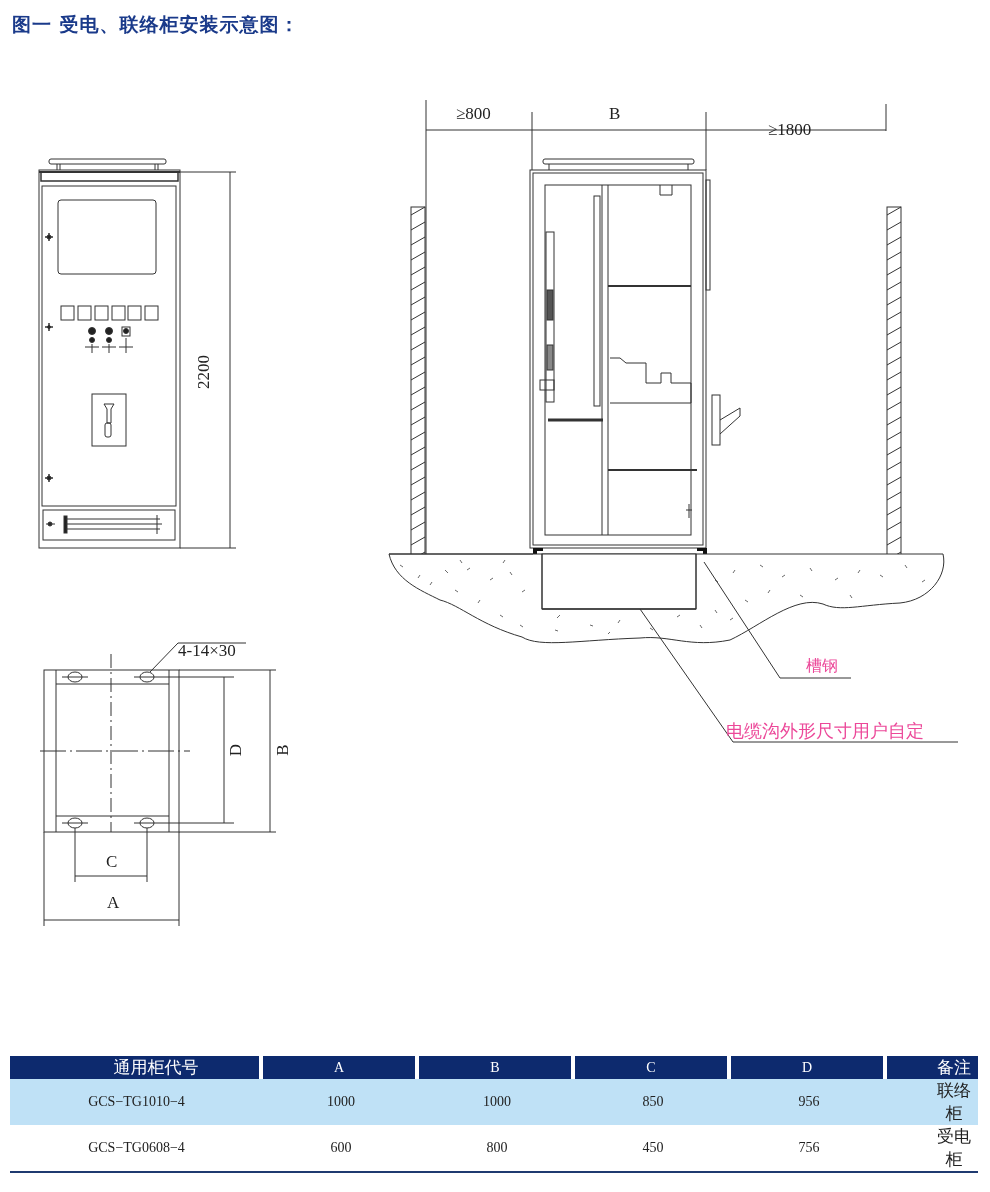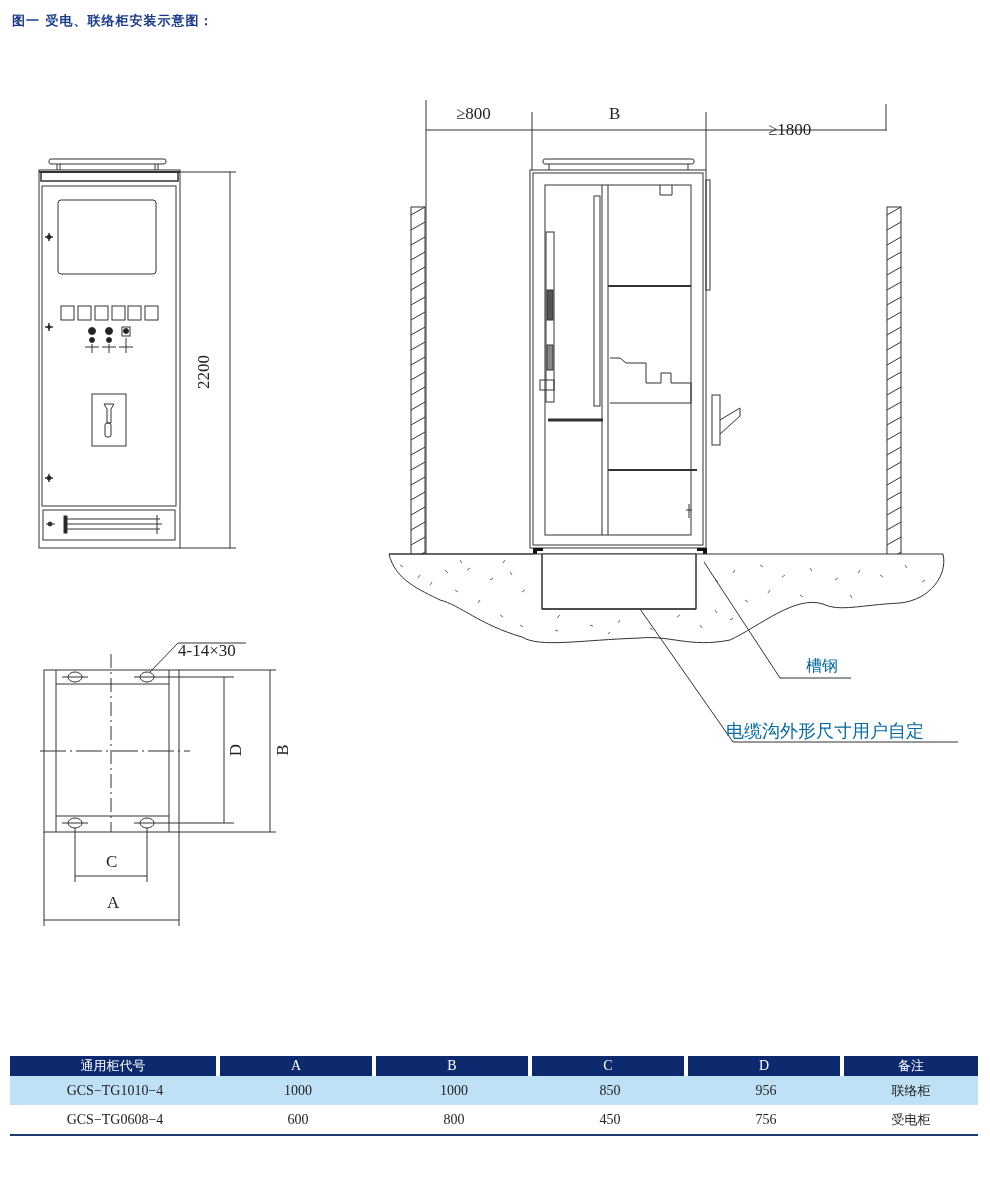--- a/index.html
+++ b/index.html
@@ -1,27 +1,27 @@
 <!DOCTYPE html>
 <html><head>
 <meta charset="utf-8">
 <style>
   html,body{margin:0;padding:0;background:#fff;}
   body{width:990px;height:1192px;position:relative;overflow:hidden;font-family:"DejaVu Serif","Liberation Serif",serif;}
-  .title{position:absolute;left:12px;top:12px;font-family:"DejaVu Sans","Liberation Sans",sans-serif;font-weight:bold;font-size:13px;color:#1a3a8a;letter-spacing:1px;}
+  .title{position:absolute;left:12px;top:12px;font-family:"DejaVu Sans","Liberation Sans",sans-serif;font-weight:bold;font-size:19px;color:#1a3a8a;letter-spacing:1px;}
   svg.dwg{position:absolute;left:0;top:0;}
   .lbl{position:absolute;font-family:"Liberation Serif","DejaVu Serif",serif;color:#222;font-size:17px;white-space:nowrap;}
-  .lbl-cn{font-family:"DejaVu Sans","Liberation Sans",sans-serif;font-size:16px;color:#0369a1;}
+  .lbl-cn{font-family:"DejaVu Sans","Liberation Sans",sans-serif;font-size:16px;color:#ec4899;}
   .rot{transform:rotate(-90deg);transform-origin:center center;}
   table.spec{position:absolute;left:10px;top:1056px;width:968px;border-collapse:separate;border-spacing:0;font-family:"Liberation Serif","DejaVu Serif",serif;font-size:14px;color:#222;border-bottom:2px solid #1f3a70;}
   table.spec th{background:#0d2a6e;color:#fff;font-weight:normal;height:20px;padding:0;text-align:center;border-right:4px solid #fff;font-size:14px;}
   table.spec th:last-child{border-right:none;}
   table.spec td{height:29px;padding:0;text-align:center;}
   table.spec tr.alt td{background:#bfe1f6;}
-  table.spec td.cn,table.spec th.cn{font-family:"DejaVu Sans","Liberation Sans",sans-serif;font-size:13px;}
+  table.spec td.cn,table.spec th.cn{font-family:"DejaVu Sans","Liberation Sans",sans-serif;font-size:17px;padding-left:43px;}
 </style>
 </head>
 <body>
 
 <div class="title">图一  受电、联络柜安装示意图：</div>
 
 <svg class="dwg" width="990" height="1050" viewBox="0 0 990 1050" fill="none" stroke="#333" stroke-width="1">
 
   <g>
 

